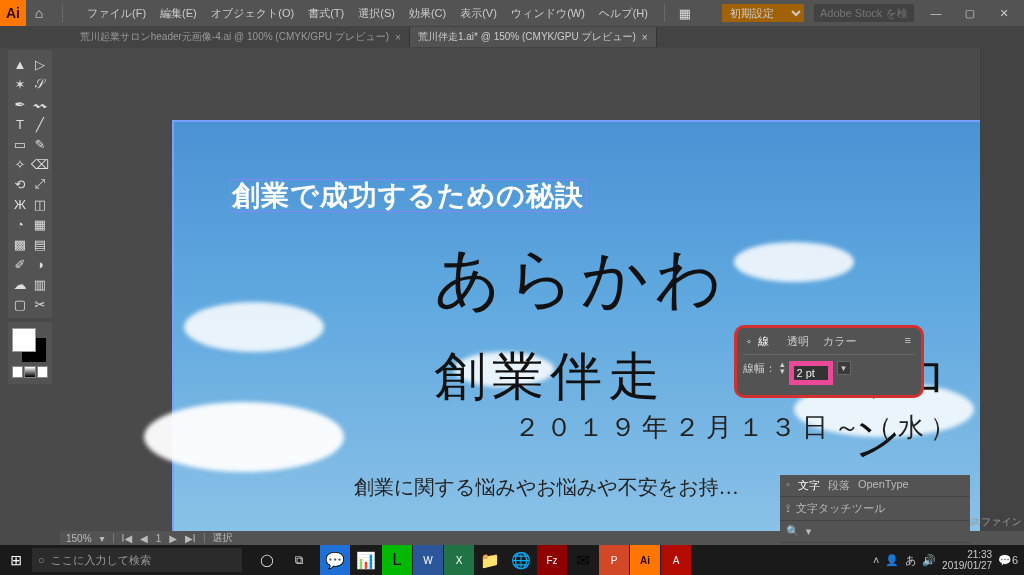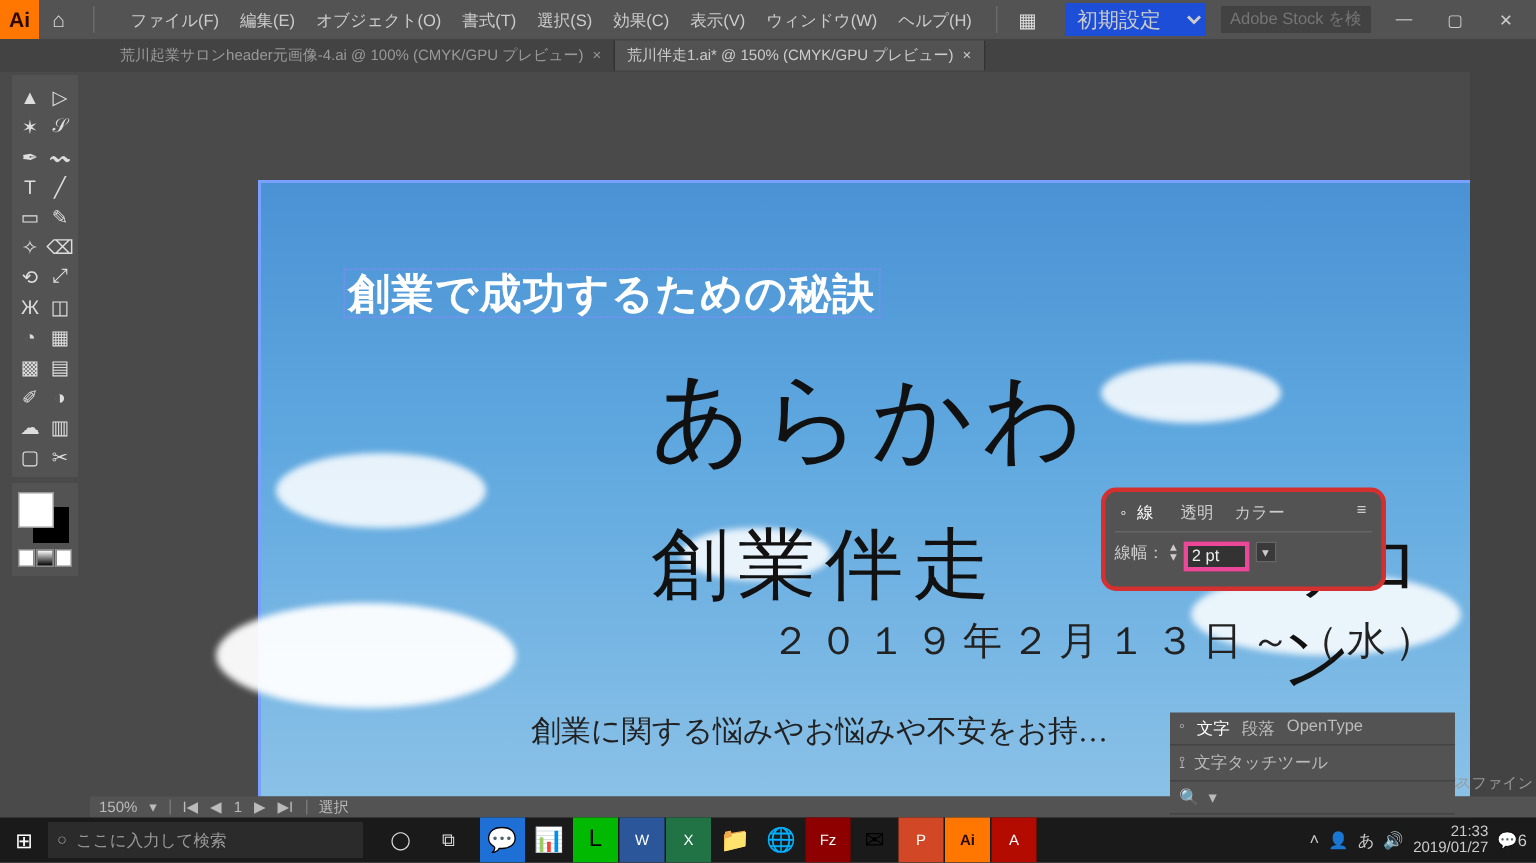--- a/index.html
+++ b/index.html
@@ -6,21 +6,21 @@
 body { background: #4a4a4a; width: 1024px; height: 575px; overflow: hidden; position: relative; }
 
 
 .menubar { height: 26px; background: #535353; display: flex; align-items: center; color: #ccc; font-size: 11px; }
 .app-icon { width: 26px; height: 26px; background: #ff7700; color: #2d0a00; display: flex; align-items: center; justify-content: center; font-weight: bold; font-size: 14px; }
 .home-icon { width: 26px; display: flex; align-items: center; justify-content: center; color: #ddd; font-size: 14px; }
 .menu-items { display: flex; gap: 2px; margin-left: 8px; justify-content: space-between; }
 .menu-item { padding: 4px 6px; cursor: pointer; white-space: nowrap; }
 .menu-sep { width: 1px; height: 18px; background: #6a6a6a; margin: 0 10px; }
 .menu-right { margin-left: auto; display: flex; align-items: center; gap: 10px; padding-right: 8px; }
-.workspace-dd { background: #1d4ed8; color: #ccc; border: none; font-size: 14px; padding: 2px 14px 2px 4px; }
+.workspace-dd { background: #a16207; color: #ccc; border: none; font-size: 11px; padding: 2px 14px 2px 4px; }
 .stock-search { background: #424242; color: #999; border: none; font-size: 11px; padding: 3px 6px; width: 100px; }
 .win-btn { width: 24px; height: 14px; display: flex; align-items: center; justify-content: center; color: #ccc; font-size: 11px; }
 
 
 .tabbar { height: 22px; background: #434343; display: flex; align-items: center; padding-left: 72px; font-size: 10px; color: #ccc; text-align: right; }
 .doctab { padding: 3px 8px; background: #525252; display: flex; align-items: center; gap: 6px; border-right: 1px solid #333; }
 .doctab.inactive { background: #434343; color: #999; }
 .tab-close { font-size: 10px; }
 
 
@@ -50,21 +50,21 @@
 .big-black-3 { position: absolute; left: 680px; top: 224px; font-size: 46px; color: #111; font-family: serif; }
 .date-line { position: absolute; left: 340px; top: 288px; font-size: 26px; color: #222; letter-spacing: 6px; font-family: serif; }
 .sub-line { position: absolute; left: 180px; top: 352px; font-size: 20px; color: #222; font-family: serif; }
 
 
 .stroke-panel { position: absolute; right: 100px; top: 325px; width: 190px; background: #535353; border: 3px solid #d43030; border-radius: 10px; padding: 4px 6px 10px 6px; color: #ccc; font-size: 11px; z-index: 10; }
 .stroke-tabs { display: flex; gap: 6px; border-bottom: 1px solid #666; padding-bottom: 3px; }
 .stroke-tabs span { padding: 2px 4px; }
 .stroke-tabs .active { color: #fff; }
 .stroke-row { display: flex; align-items: flex-start; gap: 4px; margin-top: 6px; }
-.stroke-row input { width: 44px; background: #333; border: 3px solid #ec4899; color: #eee; font-size: 11px; padding: 1px 3px; }
+.stroke-row input { width: 44px; background: #333; border: 5px solid #ec4899; color: #eee; font-size: 11px; padding: 1px 3px; }
 .dd-arrow { width: 14px; height: 14px; background: #3a3a3a; border: 1px solid #666; display: flex; align-items: center; justify-content: center; font-size: 9px; }
 
 
 .char-panel { position: absolute; right: 54px; bottom: 32px; width: 190px; background: #535353; color: #bbb; font-size: 11px; z-index: 12; }
 .char-tabs { display: flex; gap: 8px; padding: 3px 6px; border-bottom: 1px solid #444; }
 .char-tabs .active { color: #fff; }
 .char-row { display: flex; align-items: center; gap: 6px; padding: 4px 6px; border-bottom: 1px solid #444; }
 .char-row select { flex: 1; background: #333; border: 1px solid #666; color: #ddd; font-size: 11px; padding: 1px; }
 
 

